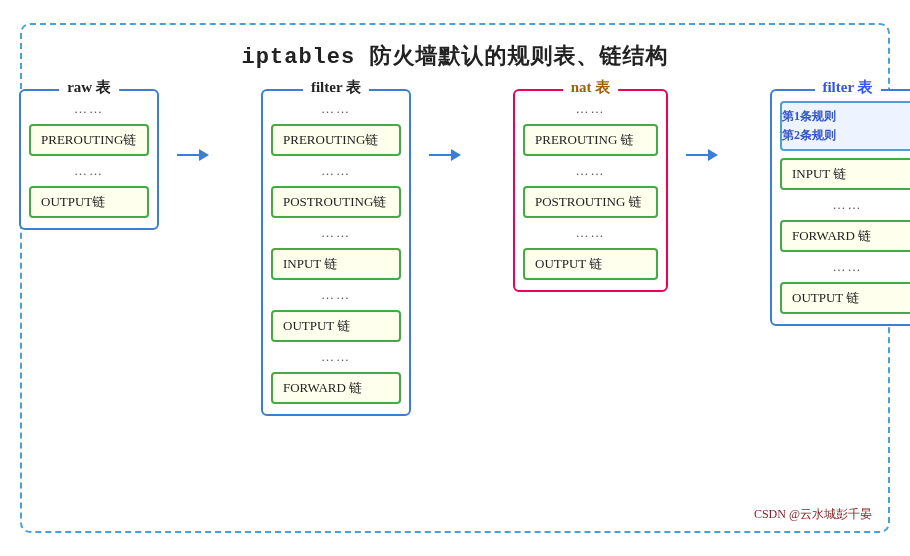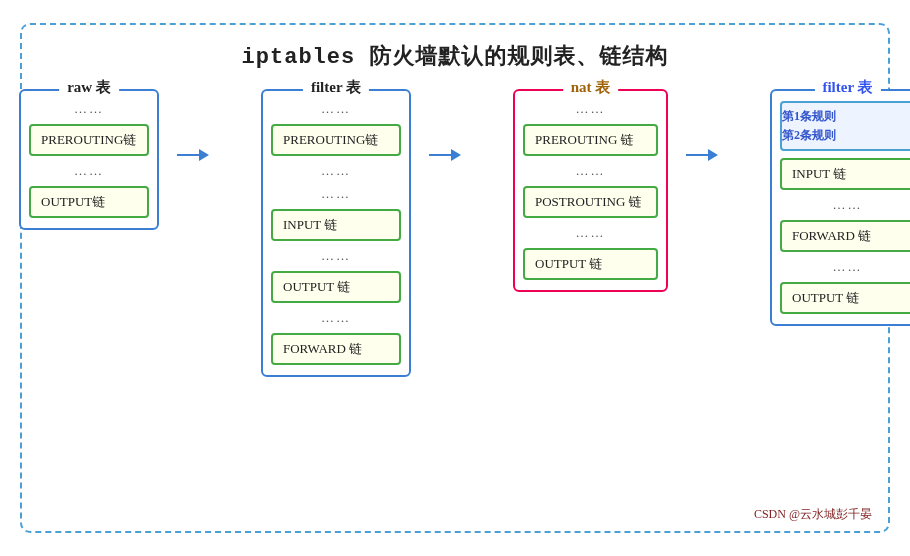--- a/index.html
+++ b/index.html
@@ -156,20 +156,21 @@
         <div class="arrow-line"></div>
         <div class="arrow-head"></div>
       </div>
     </div>
 
     <div class="table-box" style="min-width:150px;">
       <div class="table-title">filter 表</div>
       <div class="dots">……</div>
       <div class="chain-item">PREROUTING链</div>
       <div class="dots">……</div>
+      <div class="chain-item">POSTROUTING链</div>
       <div class="dots">……</div>
       <div class="chain-item">INPUT 链</div>
       <div class="dots">……</div>
       <div class="chain-item">OUTPUT 链</div>
       <div class="dots">……</div>
       <div class="chain-item">FORWARD 链</div>
     </div>
 
     <div class="arrow-container">
       <div class="arrow">

